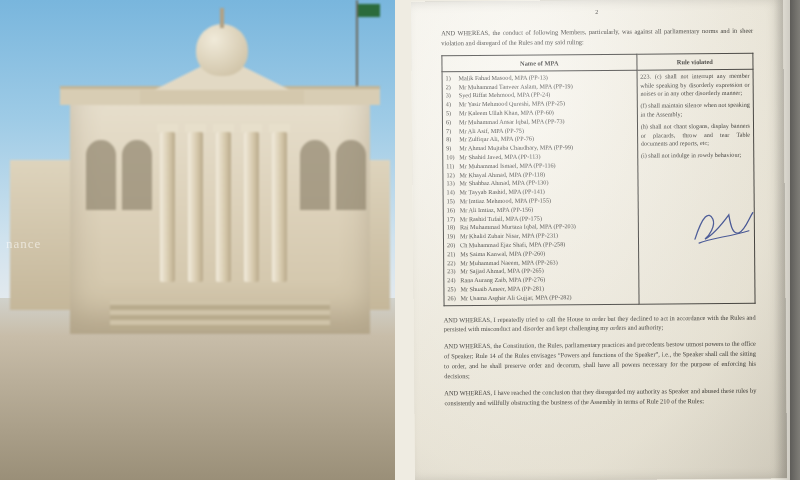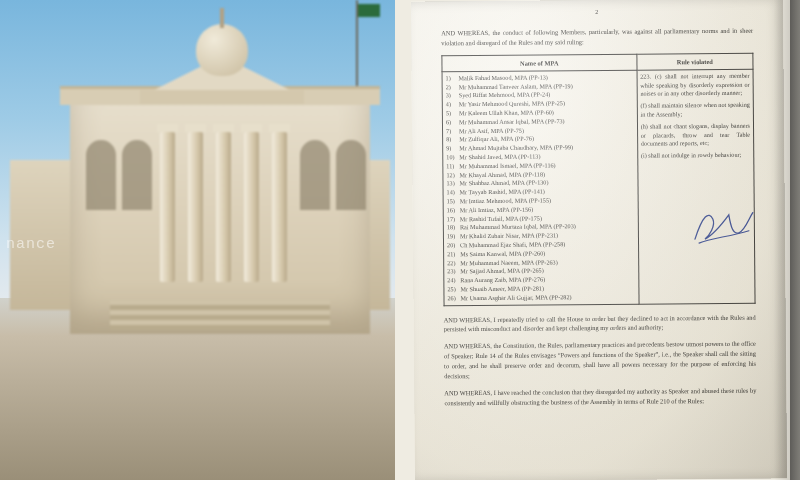--- a/index.html
+++ b/index.html
@@ -121,23 +121,23 @@
   .flag {
     position: absolute; left: 358px; top: 4px; width: 22px; height: 13px;
     background: #2b6b3c;
   }
   .blurwrap { filter: blur(1.2px); }
   .blur-strong { filter: blur(3px); }
   .watermark-txt {
     position: absolute;
     left: 6px; top: 236px;
     color: rgba(255,255,255,.55);
-    font-size: 15px;
+    font-size: 13px;
     letter-spacing: 1px;
-    font-family: Liberation Mono, monospace;
+    font-family: Liberation Serif, serif;
   }
 
   
   .doc {
     position: absolute;
     left: 395px; top: 0;
     width: 405px; height: 480px;
     background: #efece2;
     overflow: hidden;
   }

